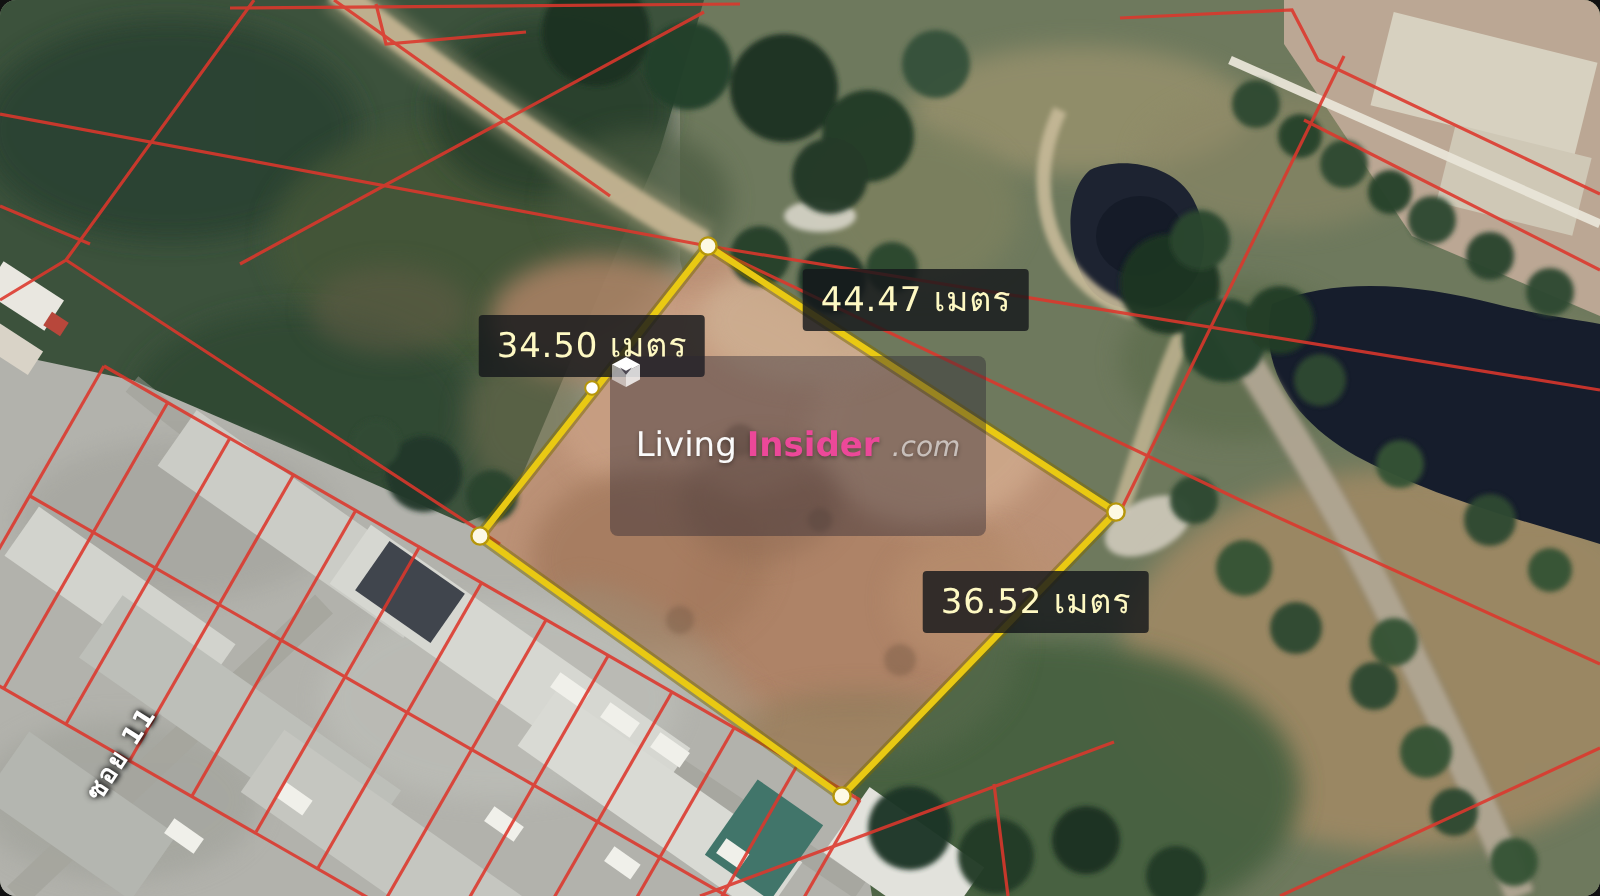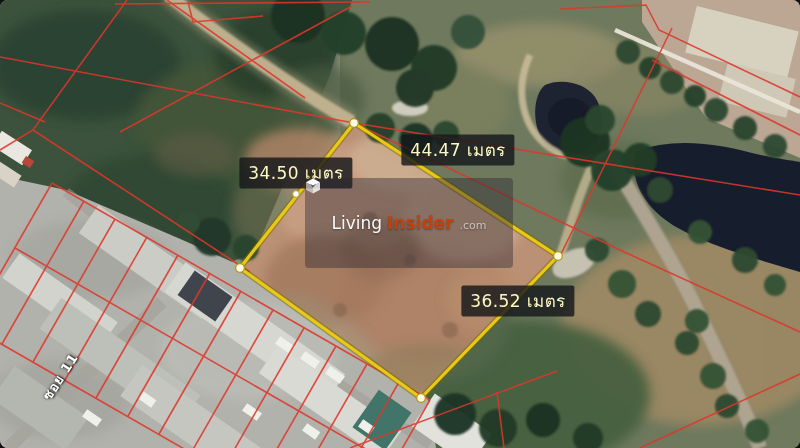--- a/index.html
+++ b/index.html
@@ -2,28 +2,28 @@
 <html><head>
 <meta charset="utf-8">
 <style>
   html,body{margin:0;padding:0;background:#111;}
   .stage{position:relative;width:800px;height:448px;overflow:hidden;border-radius:8px;
          font-family:"DejaVu Sans","Liberation Sans",sans-serif;}
   .stage svg{position:absolute;left:0;top:0;display:block;}
   .mlabel{position:absolute;transform:translate(-50%,-50%);background:rgba(21,23,27,.82);
           color:#fef9c3;font-size:17px;font-weight:500;letter-spacing:.4px;
           padding:1px 9px 3px;border-radius:2px;white-space:nowrap;}
-  .wm{position:absolute;left:305px;top:178px;width:208px;height:90px;
+  .wm{position:absolute;left:305px;top:178px;width:188px;height:90px;
       background:rgba(44,37,50,.42);border-radius:4px;display:flex;flex-direction:column;
       align-items:center;justify-content:center;gap:15px;color:#f3f1ec;
       text-shadow:0 1px 2px rgba(0,0,0,.35);}
   .wm-brand{display:flex;align-items:center;gap:5px;font-size:17px;line-height:1;}
   .wm-brand .b1{font-weight:400;color:#fafafa;}
-  .wm-brand .b2{font-weight:700;color:#c2410c;}
-  .wm-brand .b3{font-size:11px;color:rgba(255,255,255,.6);align-self:flex-end;margin:0 0 1px 1px;}
+  .wm-brand .b2{font-weight:700;color:#ec4899;}
+  .wm-brand .b3{font-size:14px;color:rgba(255,255,255,.6);align-self:flex-end;margin:0 0 1px 1px;font-style:italic;}
   .wm-agency{font-size:15px;letter-spacing:.5px;color:#efece6;}
   .wm-phone{font-size:15.5px;letter-spacing:.6px;color:#f2efe9;}
   .soi{position:absolute;left:34px;top:366px;transform:rotate(-57deg);color:#fff;
        font-size:13px;font-weight:700;letter-spacing:1px;
        text-shadow:0 0 3px rgba(20,20,20,.9),1px 1px 2px rgba(20,20,20,.9);}
 </style>
 </head>
 <body>
 
 <div class="stage">

